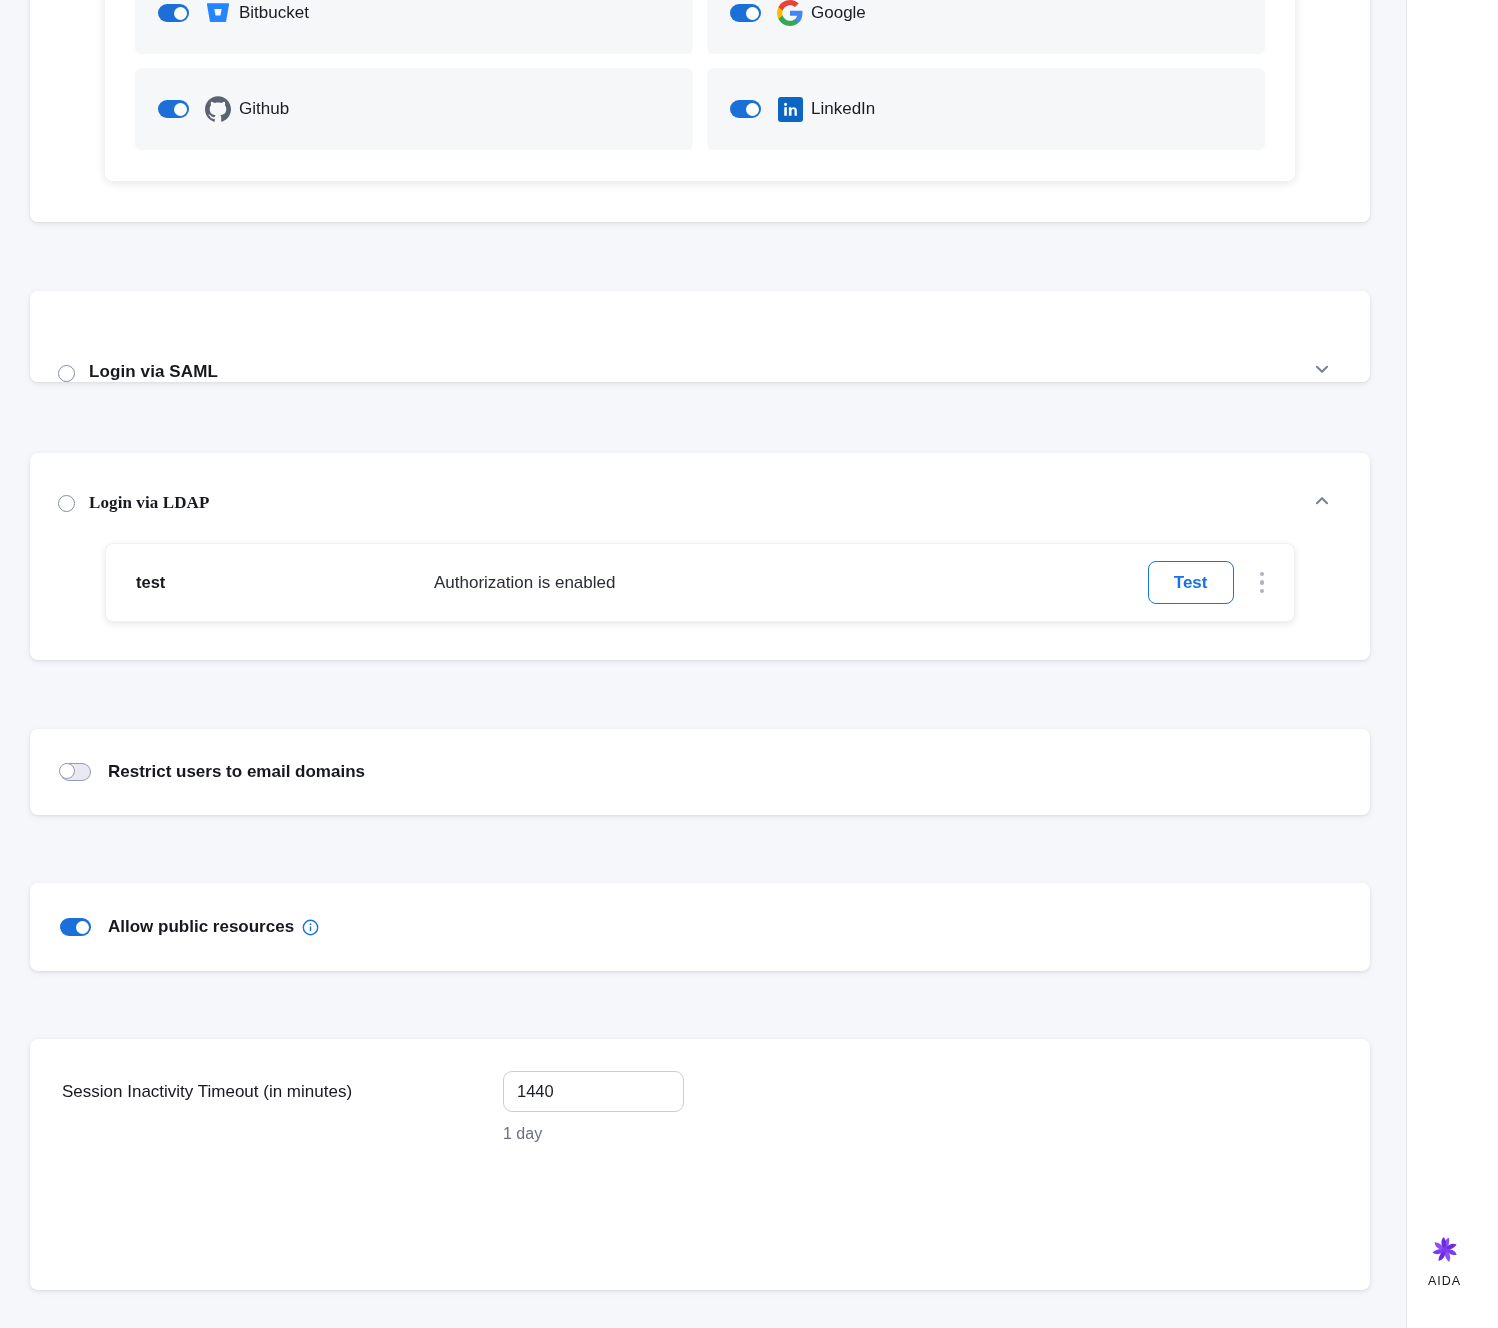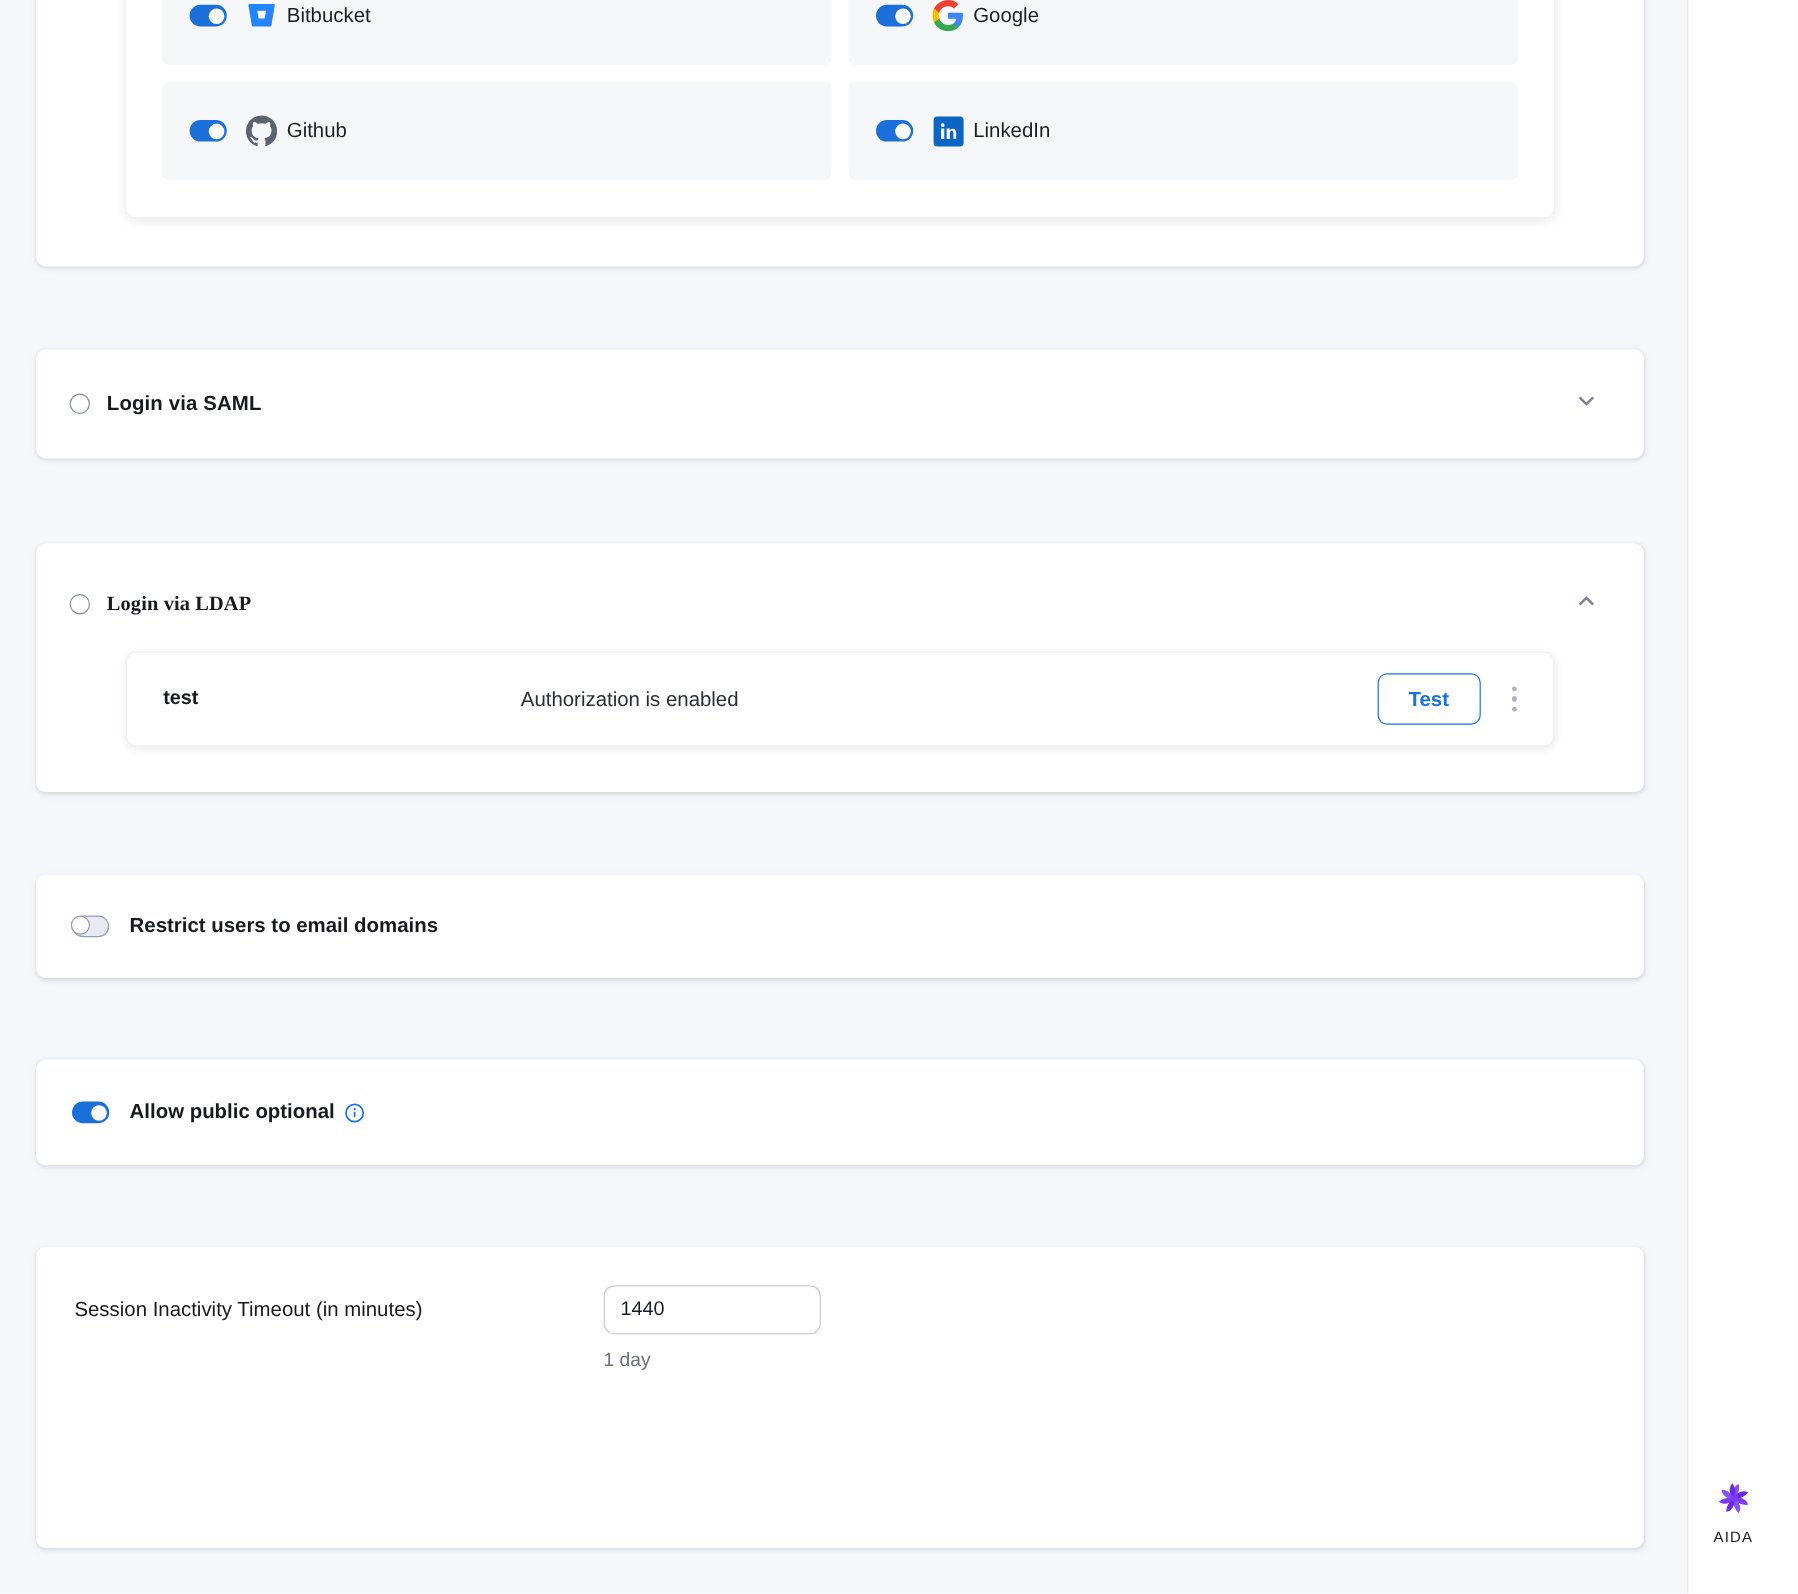--- a/index.html
+++ b/index.html
@@ -54,21 +54,21 @@
     width:17px; height:17px; border:1.5px solid #868ca2; border-radius:50%;
     background:#fff; flex:0 0 auto; margin-right:14px; cursor:pointer;
   }
 
   
   .section-head { display:flex; align-items:center; }
   .section-title { font-size:17px; font-weight:700; color:#17191f; letter-spacing:.1px; }
   .spacer { flex:1; }
   .chev { flex:0 0 auto; margin-right:6px; cursor:pointer; }
 
-  .card-saml { top:291px; height:91px; display:flex; align-items:center; padding:0 33px 0 28px; }
+  .card-saml { top:291px; height:91px; display:flex; align-items:flex-end; padding:0 33px 0 28px; }
 
   
   .card-ldap { top:453px; height:207px; }
   .ldap-head { padding:33px 33px 0 28px; height:67px;font-family:Liberation Serif, serif; }
   .ldap-row {
     margin:23px 45px 0 75px; width:1190px; height:79px;
     background:#ffffff; border:1px solid #f0f1f4; border-radius:8px;
     box-shadow:0 2px 7px rgba(25,34,56,.10);
     display:flex; align-items:center; padding:0 26px 0 30px;
   }
@@ -214,21 +214,21 @@
     <span class="toggle off">
         <span class="knob"></span>
       </span>
     <span class="trow-label">Restrict users to email domains</span>
   </section>
 
   <section class="card card-public">
     <span class="toggle on">
         <span class="knob"></span>
       </span>
-    <span class="trow-label">Allow public optional</span>
+    <span class="trow-label">Allow public resources</span>
     <span class="info-ic">
       <svg width="17" height="17" viewBox="0 0 18 18" fill="none">
         <circle cx="9" cy="9" r="7.6" stroke="#1673e6" stroke-width="1.5"></circle>
         <circle cx="9" cy="5.6" r="1" fill="#1673e6"></circle>
         <rect x="8.25" y="7.8" width="1.5" height="5" rx="0.75" fill="#1673e6"></rect>
       </svg>
     </span>
   </section>
 
   <section class="card card-session">

